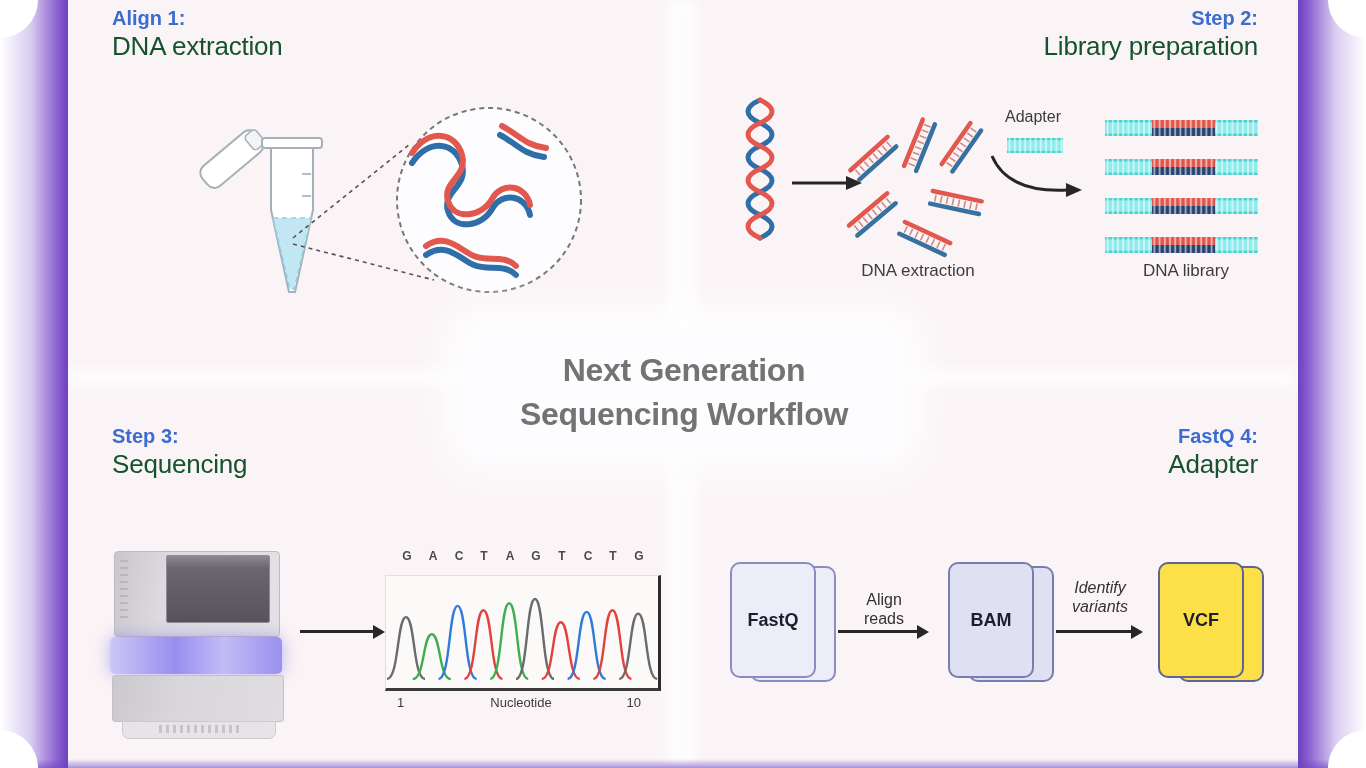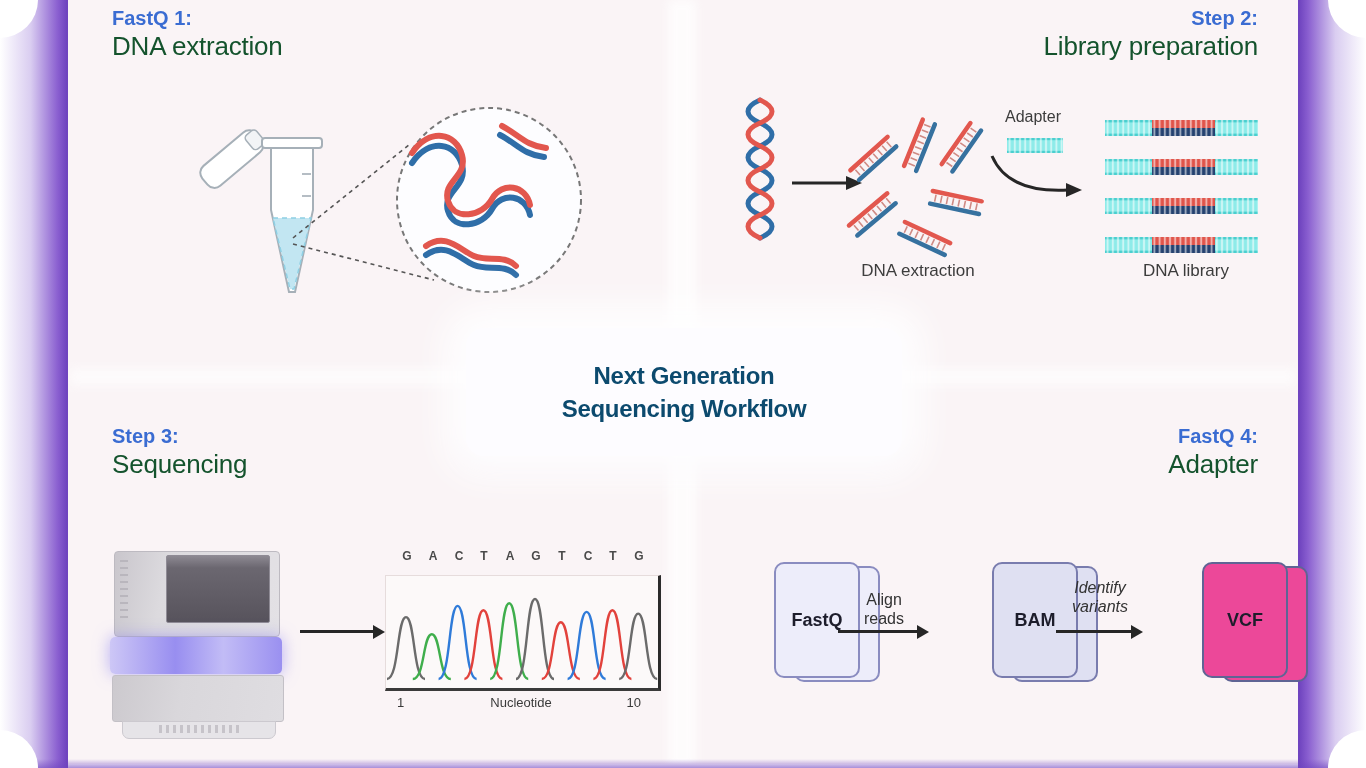--- a/index.html
+++ b/index.html
@@ -24,21 +24,21 @@
   .step-h .label{font-weight:700;font-size:20px;line-height:1.2;color:#3a6cd2;}
   .step-h .title{font-weight:500;font-size:26px;line-height:1.25;color:#14532d;letter-spacing:-.2px;}
   .step-h.right{text-align:right;}
   
   .title-card{
     position:absolute;left:466px;top:328px;width:436px;height:128px;
     background:#fdfcff;border-radius:18px;display:flex;flex-direction:column;
     align-items:center;justify-content:center;
     box-shadow:0 0 34px 22px rgba(255,255,255,.95),0 6px 26px rgba(178,156,212,.22);
   }
-  .title-card .tline{font-weight:800;font-size:24px;line-height:1.38;color:#0c4a6e;letter-spacing:-.3px;}
+  .title-card .tline{font-weight:800;font-size:32px;line-height:1.38;color:#737373;letter-spacing:-.3px;}
   
   .cap{position:absolute;color:#3c3c3c;font-size:17px;text-align:center;}
   .cap.small{font-size:16px;}
   
   .harrow{position:absolute;height:3px;background:#262626;}
   .harrow::after{content:"";position:absolute;right:-11px;top:-5.5px;border-left:12px solid #262626;
     border-top:7px solid transparent;border-bottom:7px solid transparent;}
   .arrow-label{position:absolute;text-align:center;color:#333;font-size:16px;line-height:1.2;font-weight:500;}
   
   .sequencer{position:absolute;left:100px;top:547px;width:196px;height:196px;}
@@ -60,47 +60,47 @@
   
   .chrom{position:absolute;left:383px;top:549px;width:278px;height:174px;}
   .chrom .letter{position:absolute;top:0;width:14px;text-align:center;font-size:12px;font-weight:700;color:#4a4a4a;}
   .plotbox{position:absolute;left:2px;top:26px;width:272px;height:112px;background:#fcf9f9;
     border:1px solid #e6dcdc;border-bottom:3px solid #3a3a3a;border-right:3px solid #2b2b2b;}
   .plotbox svg{position:absolute;left:0;top:0;}
   .xaxis{position:absolute;left:2px;top:146px;width:272px;height:20px;font-size:13px;color:#3a3a3a;}
   .xaxis .x1{position:absolute;left:12px;} .xaxis .xN{position:absolute;right:16px;}
   .xaxis .xl{position:absolute;left:0;right:0;text-align:center;}
   
-  .stack{position:absolute;width:106px;height:112px;margin-left:44px;}
+  .stack{position:absolute;width:106px;height:112px;}
   .fcard{position:absolute;width:82px;height:112px;border-radius:10px;border:2px solid #8184b2;}
   .fcard.back{right:0;top:0;}
   .fcard.front{left:0;bottom:0;display:flex;align-items:center;justify-content:center;
     font-size:18px;font-weight:600;color:#1d1d2b;}
   .stack.fastq .fcard{background:#ededfa;border-color:#8a8cc0;}
   .stack.bam   .fcard{background:#dfe0f2;border-color:#797cae;}
-  .stack.vcf   .fcard{background:#ec4899;border-color:#5f6494;}
+  .stack.vcf   .fcard{background:#fde047;border-color:#5f6494;}
   .illu{position:absolute;}
 </style>
 </head>
 <body>
 
 <div class="canvas">
   <div class="plate"></div>
   <div class="divider-v"></div>
   <div class="divider-h"></div>
   <div class="band left"></div>
   <div class="band right"></div>
   <div class="band-bottom"></div>
   <div class="corner tl"></div>
   <div class="corner tr"></div>
   <div class="corner bl"></div>
   <div class="corner br"></div>
 
   <div class="step-h" style="left:112px;top:6px;">
-    <div class="label">FastQ 1:</div>
+    <div class="label">Align 1:</div>
     <div class="title">DNA extraction</div>
   </div>
 
   <svg class="illu" style="left:150px;top:78px;" width="460" height="244" viewBox="0 0 460 244">
 
     <g transform="rotate(-40 120 66)">
       <rect x="46" y="40" width="70" height="26" rx="9" fill="#ffffff" stroke="#a6b0b8" stroke-width="2"></rect>
       <rect x="104" y="44" width="14" height="18" rx="4" fill="#f2f4f6" stroke="#a6b0b8" stroke-width="1.5"></rect>
     </g>
 

